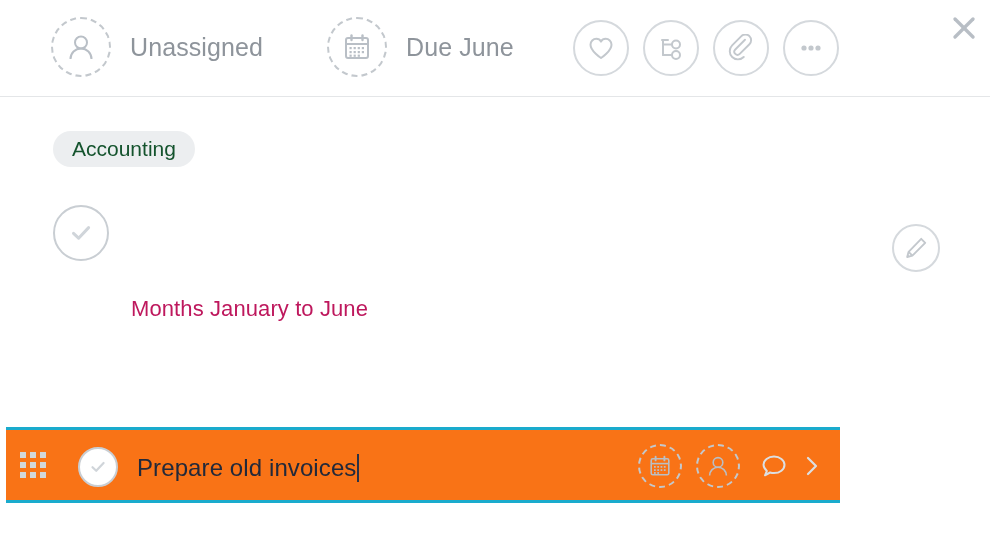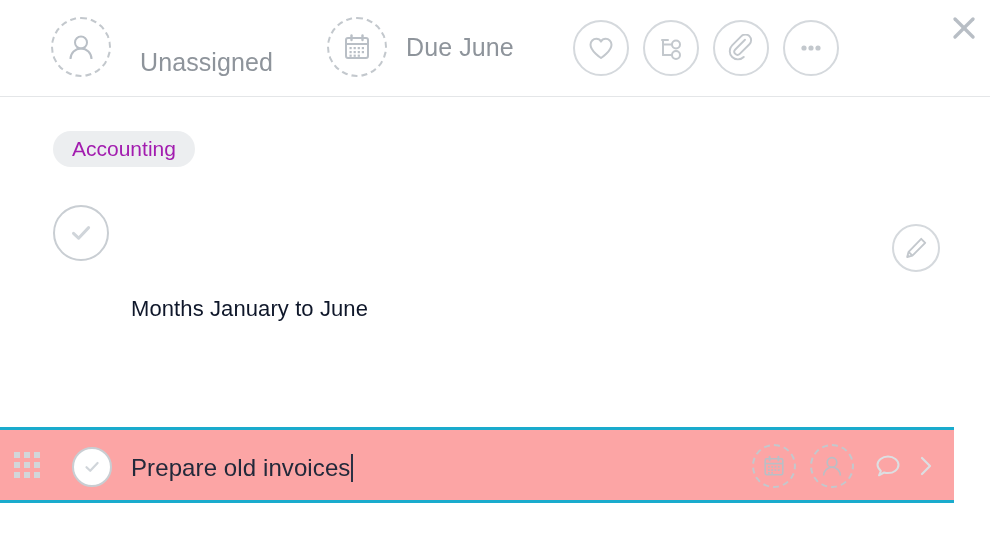--- a/index.html
+++ b/index.html
@@ -33,23 +33,22 @@
     height: 97px;
     border-bottom: 1px solid #e4e6e8;
     box-sizing: border-box;
   }
 
   .assignee-chip {
     position: absolute;
     left: 51px;
     top: 17px;
     display: flex;
-    align-items: flex-end;
-    cursor: pointer;
-    gap: 10px;
+    align-items: center;
+    cursor: pointer;
   }
   .duedate-chip {
     position: absolute;
     left: 327px;
     top: 17px;
     display: flex;
     align-items: center;
     cursor: pointer;
   }
 
@@ -116,21 +115,21 @@
   }
 
   .tag-pill {
     position: absolute;
     left: 53px;
     top: 33px;
     height: 36px;
     padding: 0 19px;
     border-radius: 18px;
     background: #eceef0;
-    color: #a21caf;
+    color: #14532d;
     font-size: 21px;
     display: flex;
     align-items: center;
     box-sizing: border-box;
     cursor: pointer;
   }
 
   .edit-btn {
     position: absolute;
     left: 892px;
@@ -174,32 +173,32 @@
     letter-spacing: -0.4px;
     line-height: 56px;
     white-space: nowrap;
   }
 
   .task-desc {
     position: absolute;
     left: 131px;
     top: 198px;
     font-size: 22px;
-    color: #0f172a;
+    color: #be185d;
     letter-spacing: 0.1px;
   }
 
   
   .new-subtask-row {
     position: absolute;
-    left: 0;
+    left: 6px;
     top: 427px;
-    width: 954px;
+    width: 834px;
     height: 76px;
-    background: #fca5a5;
+    background: #f97316;
     border-top: 3px solid #1aabcd;
     border-bottom: 3px solid #1aabcd;
     box-sizing: border-box;
   }
 
   .drag-handle {
     position: absolute;
     left: 14px;
     top: 22px;
     width: 28px;

